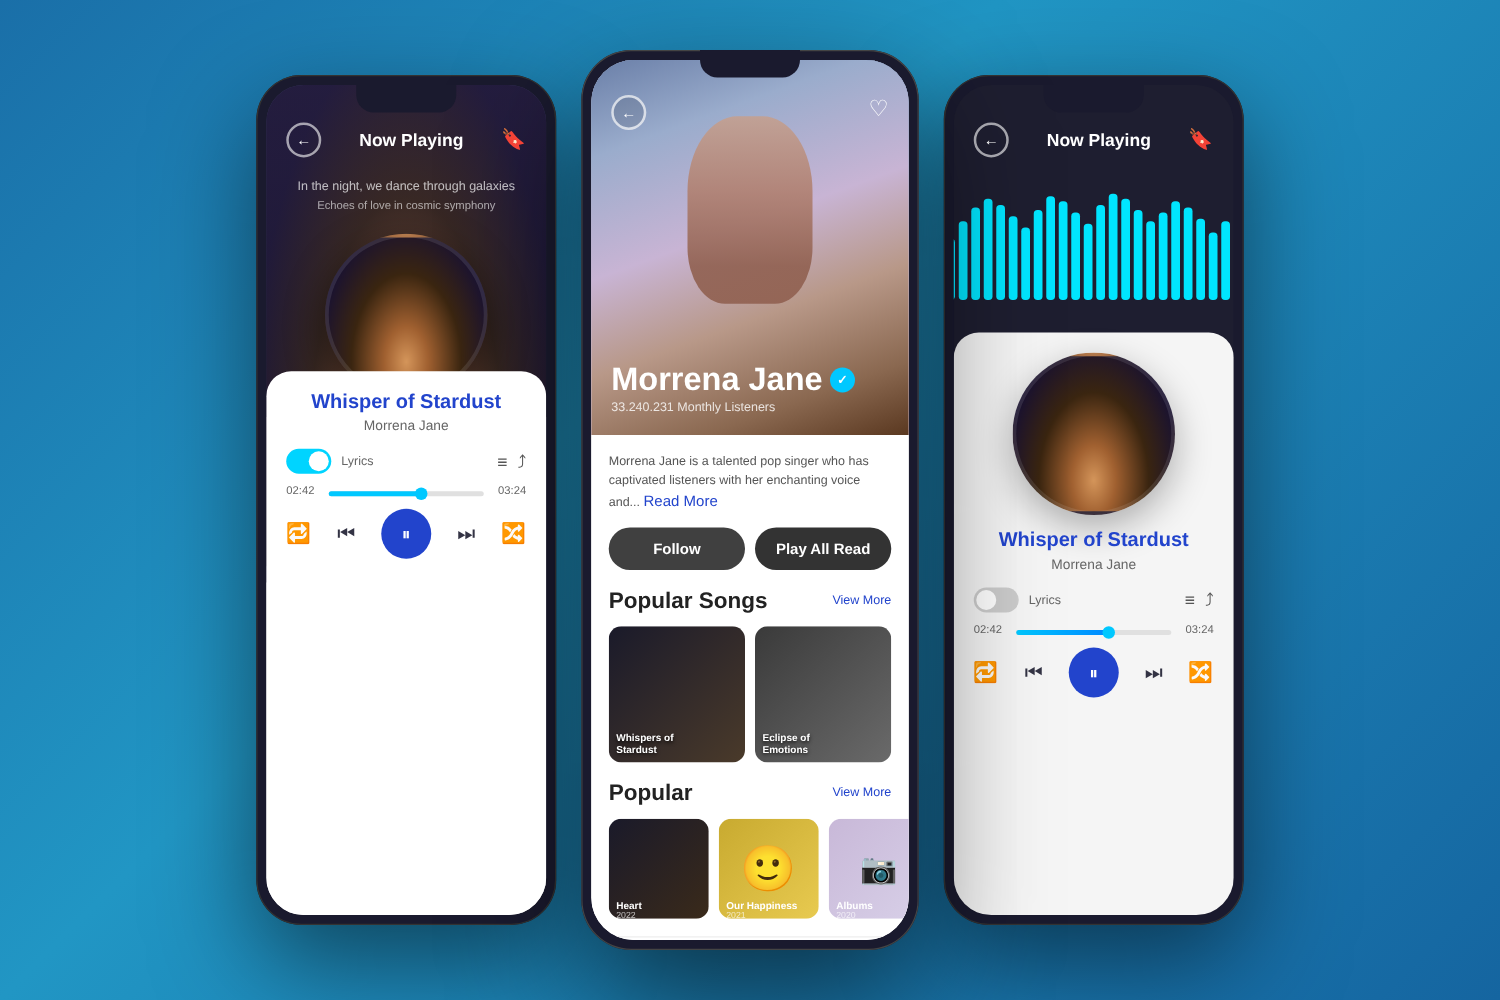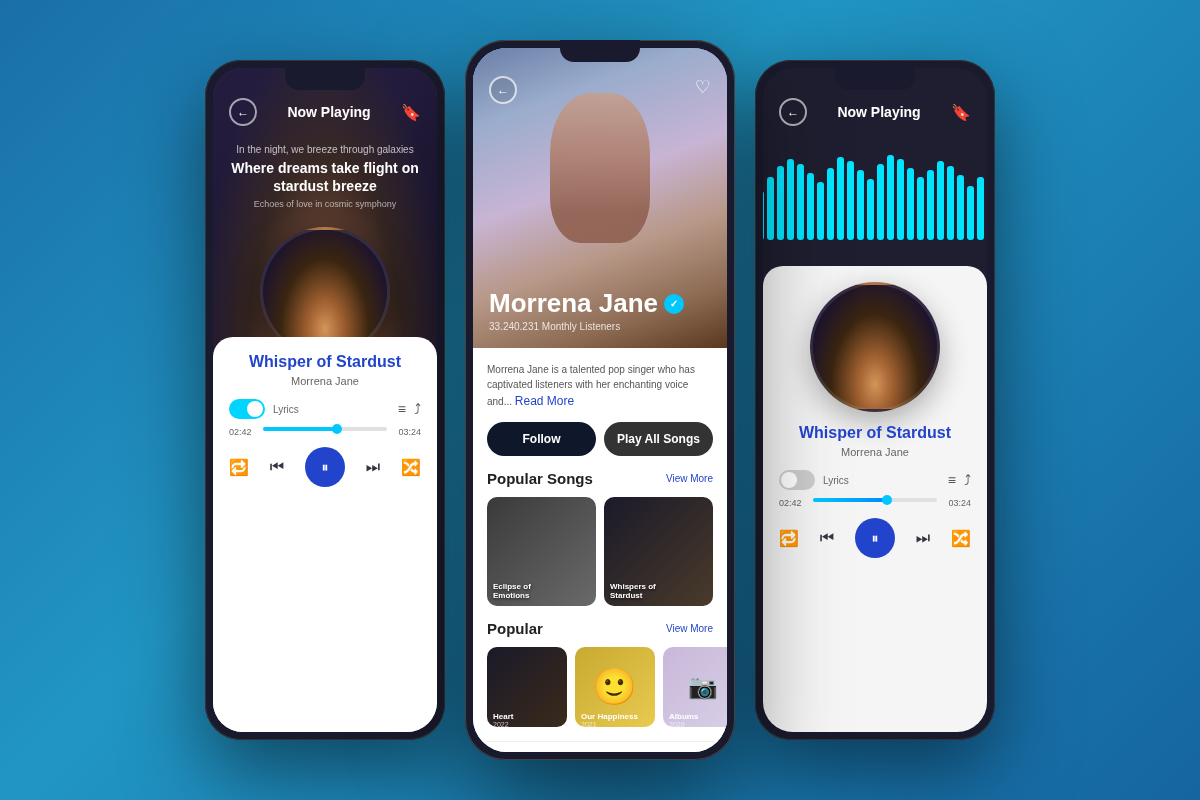--- a/index.html
+++ b/index.html
@@ -219,21 +219,21 @@
 
     .toggle-right {
       display: flex;
       gap: 8px;
       color: #555;
       font-size: 14px;
     }
 
     .progress-row {
       display: flex;
-      align-items: flex-start;
+      align-items: flex-end;
       gap: 6px;
       margin-bottom: 10px;
     }
 
     .time-label {
       font-size: 9px;
       color: #666;
       min-width: 28px;
     }
 
@@ -401,21 +401,21 @@
     }
 
     .action-buttons {
       display: flex;
       gap: 8px;
       margin-bottom: 14px;
     }
 
     .follow-btn {
       flex: 1;
-      background: #0f172a;
+      background: #404040;
       color: white;
       border: none;
       border-radius: 20px;
       padding: 10px;
       font-size: 12px;
       font-weight: 600;
       cursor: pointer;
       text-align: center;
     }
 
@@ -433,21 +433,21 @@
     }
 
     .section-header {
       display: flex;
       justify-content: space-between;
       align-items: center;
       margin-bottom: 10px;
     }
 
     .section-title {
-      font-size: 15px;
+      font-size: 18px;
       font-weight: 700;
       color: #222;
     }
 
     .view-more {
       font-size: 10px;
       color: #2244cc;
       cursor: pointer;
     }
 
@@ -624,22 +624,21 @@
 
         <div class="phone1-header">
           <div class="header-icon">
             <span>←</span>
           </div>
           <span class="header-title">Now Playing</span>
           <span class="bookmark-icon">🔖</span>
         </div>
 
         <div class="phone1-lyrics">
-          <div>In the night, we breeze through galaxies</div>
-          <div class="main-lyric">Where dreams take flight on stardust breeze</div>
+          <div>In the night, we dance through galaxies</div>
           <div class="sub-lyric">Echoes of love in cosmic symphony</div>
         </div>
 
         <div class="phone1-album-art">
           <div class="album-circle"></div>
         </div>
 
         <div class="phone1-bottom">
           <div class="song-title">Whisper of Stardust</div>
           <div class="artist-name">Morrena Jane</div>
@@ -704,36 +703,36 @@
       </div>
 
       <div class="phone2-body">
         <p class="bio-text">
           <span>Morrena Jane is a talented pop singer who has captivated listeners with her enchanting voice and...</span>
           <span class="read-more">Read More</span>
         </p>
 
         <div class="action-buttons">
           <button class="follow-btn">Follow</button>
-          <button class="play-all-btn">Play All Songs</button>
+          <button class="play-all-btn">Play All Read</button>
         </div>
 
         <div class="section-header">
           <span class="section-title">Popular Songs</span>
           <span class="view-more">View More</span>
         </div>
 
         <div class="songs-grid">
+          <div class="song-card song-card-1">
+            <div style="width:100%;height:100%;background:linear-gradient(135deg,#1a1a2a,#4a3a2a);"></div>
+            <span class="song-card-label">Whispers of<br>Stardust</span>
+          </div>
           <div class="song-card song-card-2">
             <div style="width:100%;height:100%;background:linear-gradient(135deg,#3a3a3a,#6a6a6a);"></div>
             <span class="song-card-label">Eclipse of<br>Emotions</span>
-          </div>
-          <div class="song-card song-card-1">
-            <div style="width:100%;height:100%;background:linear-gradient(135deg,#1a1a2a,#4a3a2a);"></div>
-            <span class="song-card-label">Whispers of<br>Stardust</span>
           </div>
         </div>
 
         <div class="section-header">
           <span class="section-title">Popular</span>
           <span class="view-more">View More</span>
         </div>
 
         <div class="albums-row">
           <div class="album-card album-card-1">

